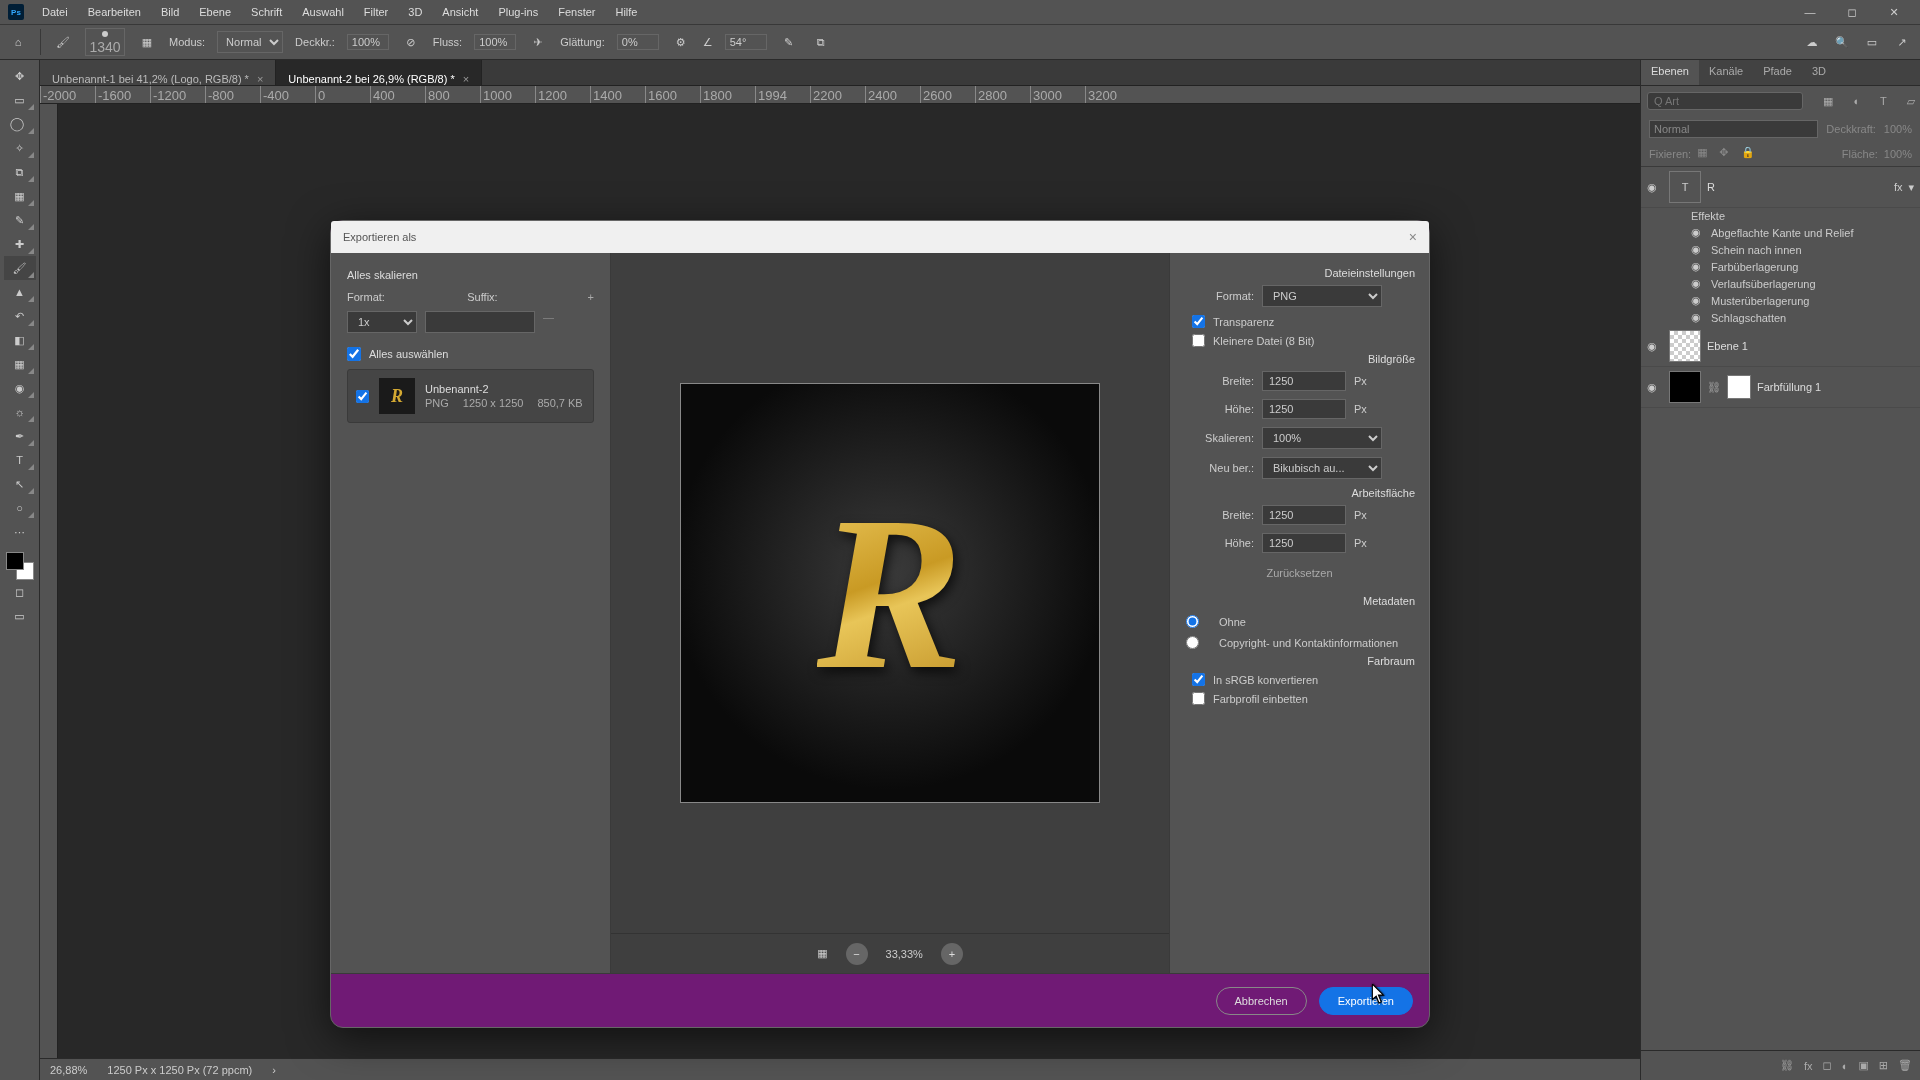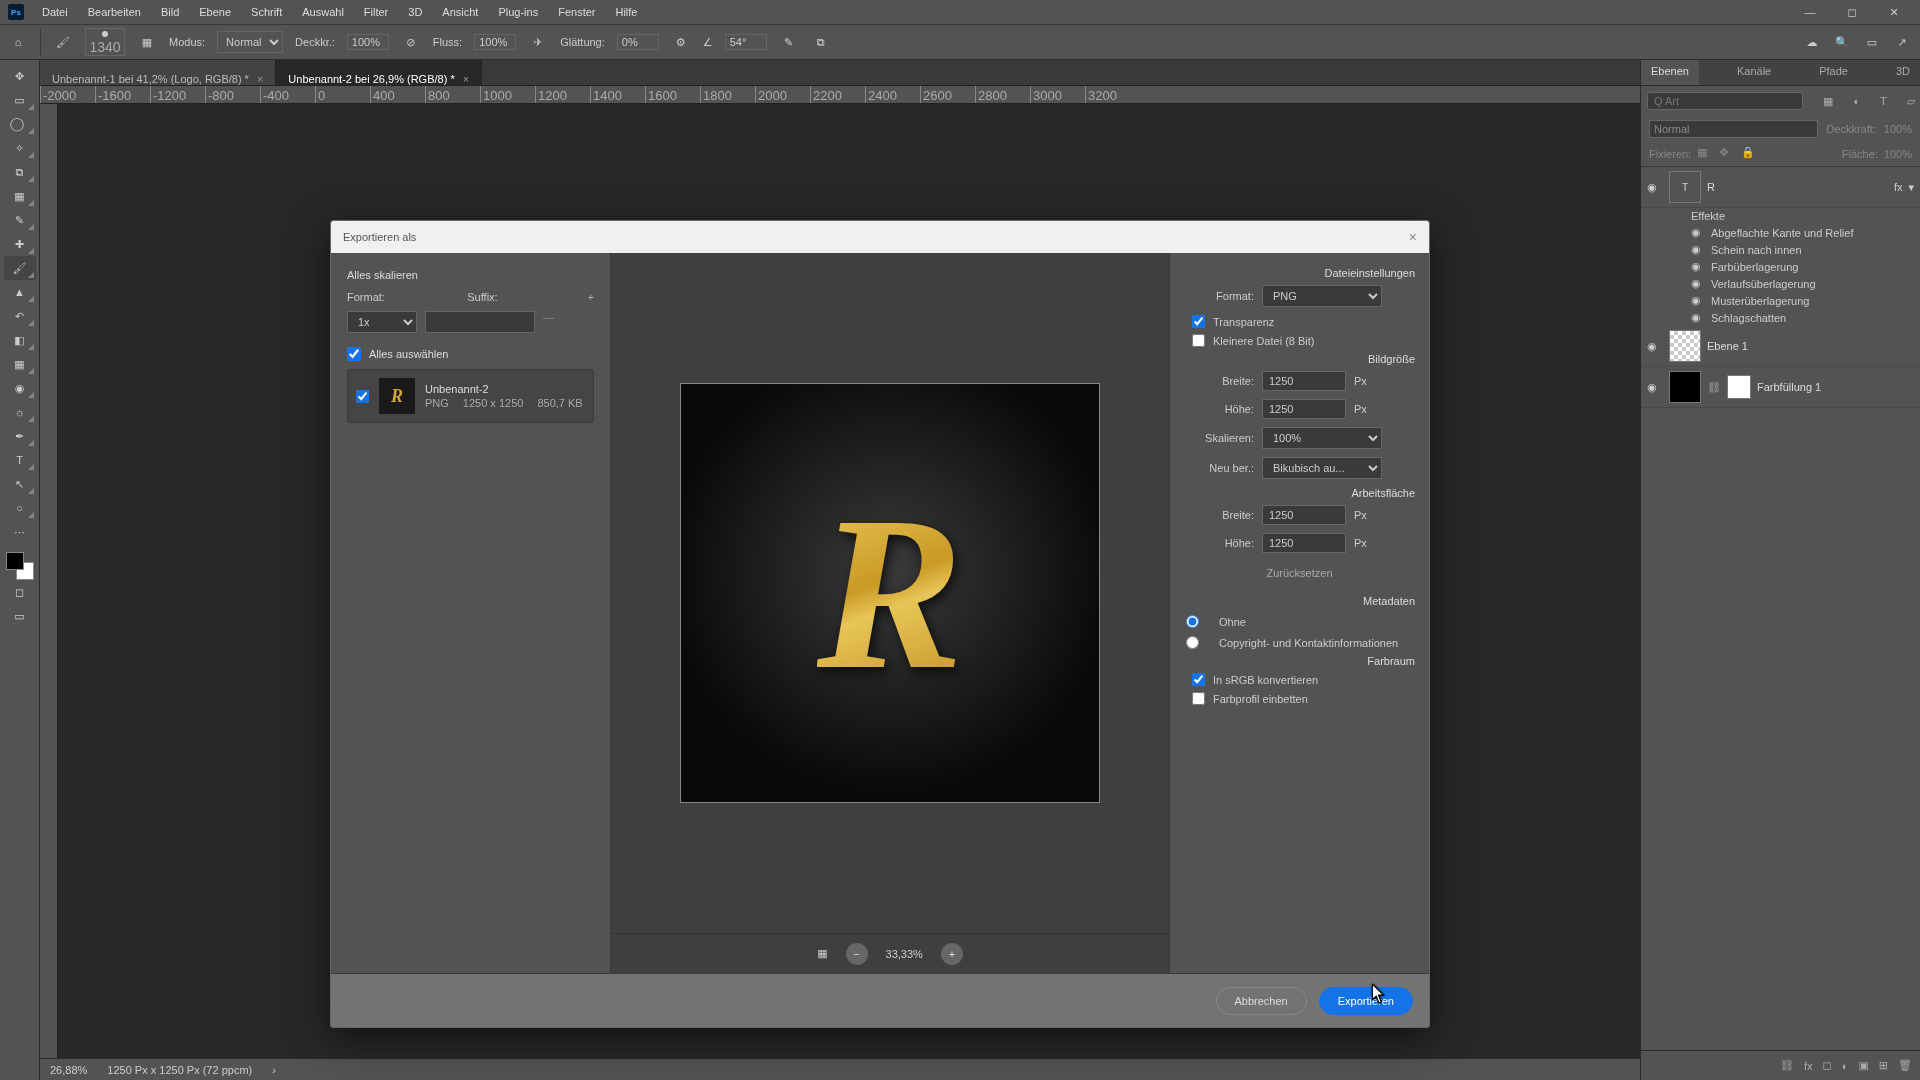--- a/index.html
+++ b/index.html
@@ -46,42 +46,42 @@
 .ruler-h { height:18px; background:#535353; position:relative; overflow:hidden; border-bottom:1px solid #222;}
 .ruler-h .ticks{display:flex; height:100%;}
 .ruler-h .tick{width:55px; border-left:1px solid #888; font-size:13px; color:#aaa; padding-left:2px; display:flex; align-items:flex-end;}
 .ruler-v { position:absolute; left:0; top:44px; bottom:0; width:18px; background:#535353; border-right:1px solid #222;}
 .ruler-v .vtick{height:55px; border-top:1px solid #888; font-size:9px;color:#aaa; writing-mode:vertical-rl; padding-top:2px;}
 .canvas-bg { position:absolute; left:18px; top:44px; right:0; bottom:24px; background:#282828;}
 .statusbar { position:absolute; left:0; right:0; bottom:0; height:22px; background:#535353; border-top:1px solid #2a2a2a; display:flex; align-items:center; padding:0 10px; gap:20px; color:#ccc;text-align:center;}
 
 
 .right-panels { width:280px; background:#535353; border-left:1px solid #2a2a2a; display:flex; flex-direction:column;}
-.panel-tabs { display:flex; height:26px; background:#424242; border-bottom:1px solid #2a2a2a;gap:28px;}
+.panel-tabs { display:flex; height:26px; background:#424242; border-bottom:1px solid #2a2a2a;}
 .panel-tabs .ptab{padding:5px 10px; color:#aaa;}
 .panel-tabs .ptab.active{background:#535353; color:#ddd;}
 .panel-filter { padding:6px; display:flex; align-items:center; gap:20px;}
 .panel-filter .search{flex:1; background:#3a3a3a; border:1px solid #666; border-radius:3px; color:#ccc; padding:2px 6px;}
 .panel-filter .ficon{width:16px; height:16px; display:flex;align-items:center;justify-content:center;color:#aaa;}
 .blend-row{display:flex; padding:4px 8px; gap:8px; align-items:center; color:#888;}
 .blend-row .bsel{flex:1; background:#3a3a3a; border:1px solid #666; color:#888; padding:2px 4px;}
 .lock-row{display:flex; padding:4px 8px; gap:6px; align-items:center; color:#888; border-bottom:1px solid #3a3a3a;}
 .lock-row .licon{width:16px;height:16px;}
 .layer-list{flex:1; overflow:auto;}
 .layer-row{display:flex; align-items:center; padding:4px 6px; gap:6px; border-bottom:1px solid #4a4a4a;}
 .layer-row .eye{width:16px; color:#ccc;}
 .layer-row .thumb{width:32px;height:32px; background:#222; border:1px solid #777; display:flex;align-items:center;justify-content:center;}
 .layer-row .thumb.txt{background:#535353;}
 .layer-row .lbl{color:#ddd; flex:1;}
 .layer-sub{padding-left:50px; display:flex; align-items:center; gap:6px; padding-top:2px; padding-bottom:2px;}
 .layer-sub .fxeye{width:14px; color:#ccc;}
 .panel-foot{height:30px; border-top:1px solid #2a2a2a; display:flex; align-items:center; justify-content:flex-end; gap:10px; padding:0 8px; color:#aaa;}
 
 
-.modal { position:absolute; left:330px; top:220px; width:1100px; background:#737373; border:1px solid #666; box-shadow:0 10px 40px rgba(0,0,0,0.6); border-radius:3px;}
+.modal { position:absolute; left:330px; top:220px; width:1100px; background:#701a75; border:1px solid #666; box-shadow:0 10px 40px rgba(0,0,0,0.6); border-radius:13px;}
 .modal-titlebar{height:32px; background:#f0f0f0; color:#555; display:flex; align-items:center; padding:0 12px; border-radius:3px 3px 0 0;}
 .modal-titlebar .close-btn{margin-left:auto; color:#888; font-size:14px;}
 .modal-body{display:flex; height:720px;}
 .modal-left{width:280px; background:#535353; border-right:1px solid #3a3a3a; padding:16px;}
 .modal-center{flex:1; background:#3f3f3f; display:flex; flex-direction:column;}
 .modal-right{width:260px; background:#535353; border-left:1px solid #3a3a3a; padding:14px; overflow:auto;}
 
 .section-title{color:#ddd; font-weight:normal; margin-bottom:10px;}
 .fmt-row{display:flex; gap:12px; margin-bottom:8px; color:#ccc;}
 .fmt-row .col{flex:1;}
@@ -236,21 +236,21 @@
           <div class="tick">-800</div>
           <div class="tick">-400</div>
           <div class="tick">0</div>
           <div class="tick">400</div>
           <div class="tick">800</div>
           <div class="tick">1000</div>
           <div class="tick">1200</div>
           <div class="tick">1400</div>
           <div class="tick">1600</div>
           <div class="tick">1800</div>
-          <div class="tick">2000</div>
+          <div class="tick">1994</div>
           <div class="tick">2200</div>
           <div class="tick">2400</div>
           <div class="tick">2600</div>
           <div class="tick">2800</div>
           <div class="tick">3000</div>
           <div class="tick">3200</div>
       </div>
     </div>
     <div class="ruler-v">
       <div class="vtick"></div>

